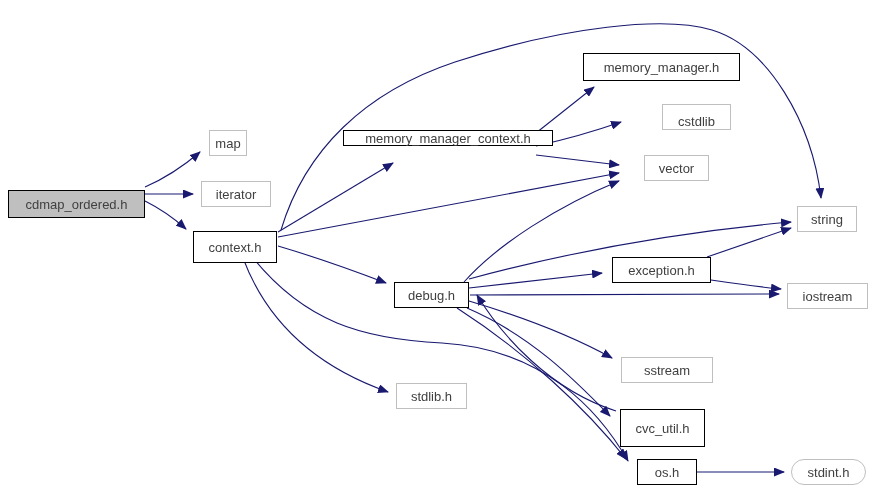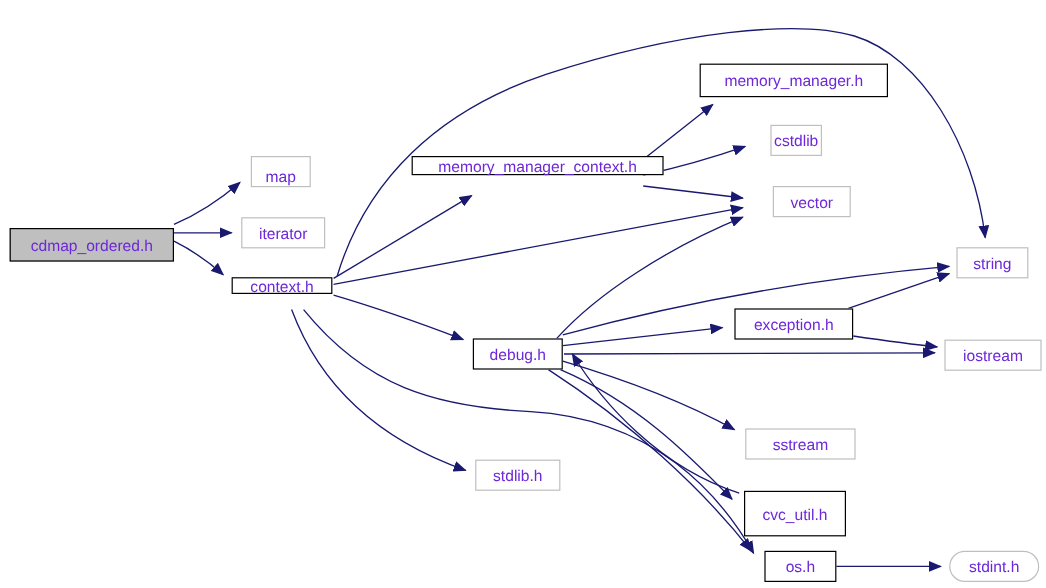--- a/index.html
+++ b/index.html
@@ -16,21 +16,21 @@
     left: 0; top: 0;
     width: 872px; height: 490px;
   }
   .node {
     position: absolute;
     box-sizing: border-box;
     display: flex;
     align-items: center;
     justify-content: center;
     font-size: 13px;
-    color: #6d28d9;
+    color: #404040;
     background: #ffffff;
     border: 1px solid #bfbfbf;
     white-space: nowrap;
     cursor: default;
   }
   .node.linked { border-color: #000000; cursor: pointer; }
   .node.current { border-color: #000000; background: #bfbfbf; }
   .edge { fill: none; stroke-width: 1.1px; }
 </style>
 </head>
@@ -66,36 +66,36 @@
         <path d="M616,411 C550,390 502,336 477,295" class="edge" stroke="#191970" marker-end="url(#arrowhead)"></path>
         <path d="M707,257 C742,245 770,235 791,228" class="edge" stroke="#191970" marker-end="url(#arrowhead)"></path>
         <path d="M711,280 C738,284 760,287 781,289" class="edge" stroke="#191970" marker-end="url(#arrowhead)"></path>
         <path d="M687,472 L784,472" class="edge" stroke="#191970" marker-end="url(#arrowhead)"></path>
       </g>
   </svg>
   <div id="node-layer">
       <div class="node current" style="left: 8px; top: 180px; width: 137px; height: 28px; margin-top: 10px;">
         <span>cdmap_ordered.h</span>
       </div>
-      <div class="node plain" style="left: 209px; top: 130px; width: 50px; height: 26px; align-items: flex-end;">
+      <div class="node plain" style="left: 209px; top: 130px; width: 38px; height: 26px;">
         <span>map</span>
       </div>
       <div class="node plain" style="left: 201px; top: 181px; width: 70px; height: 26px;">
         <span>iterator</span>
       </div>
-      <div class="node linked" style="left: 193px; top: 231px; width: 84px; height: 14px;">
+      <div class="node linked" style="left: 193px; top: 231px; width: 84px; height: 32px;">
         <span>context.h</span>
       </div>
       <div class="node linked" style="left: 343px; top: 130px; width: 210px; height: 16px;">
         <span>memory_manager_context.h</span>
       </div>
       <div class="node linked" style="left: 583px; top: 53px; width: 157px; height: 28px;">
         <span>memory_manager.h</span>
       </div>
-      <div class="node plain" style="left: 642px; top: 104px; width: 43px; height: 26px;">
+      <div class="node plain" style="left: 662px; top: 104px; width: 69px; height: 26px; align-items: flex-end;">
         <span>cstdlib</span>
       </div>
       <div class="node plain" style="left: 628px; top: 155px; width: 65px; height: 26px; margin-left: 16px;">
         <span>vector</span>
       </div>
       <div class="node plain" style="left: 797px; top: 206px; width: 60px; height: 26px;">
         <span>string</span>
       </div>
       <div class="node linked" style="left: 612px; top: 257px; width: 99px; height: 26px;">
         <span>exception.h</span>

